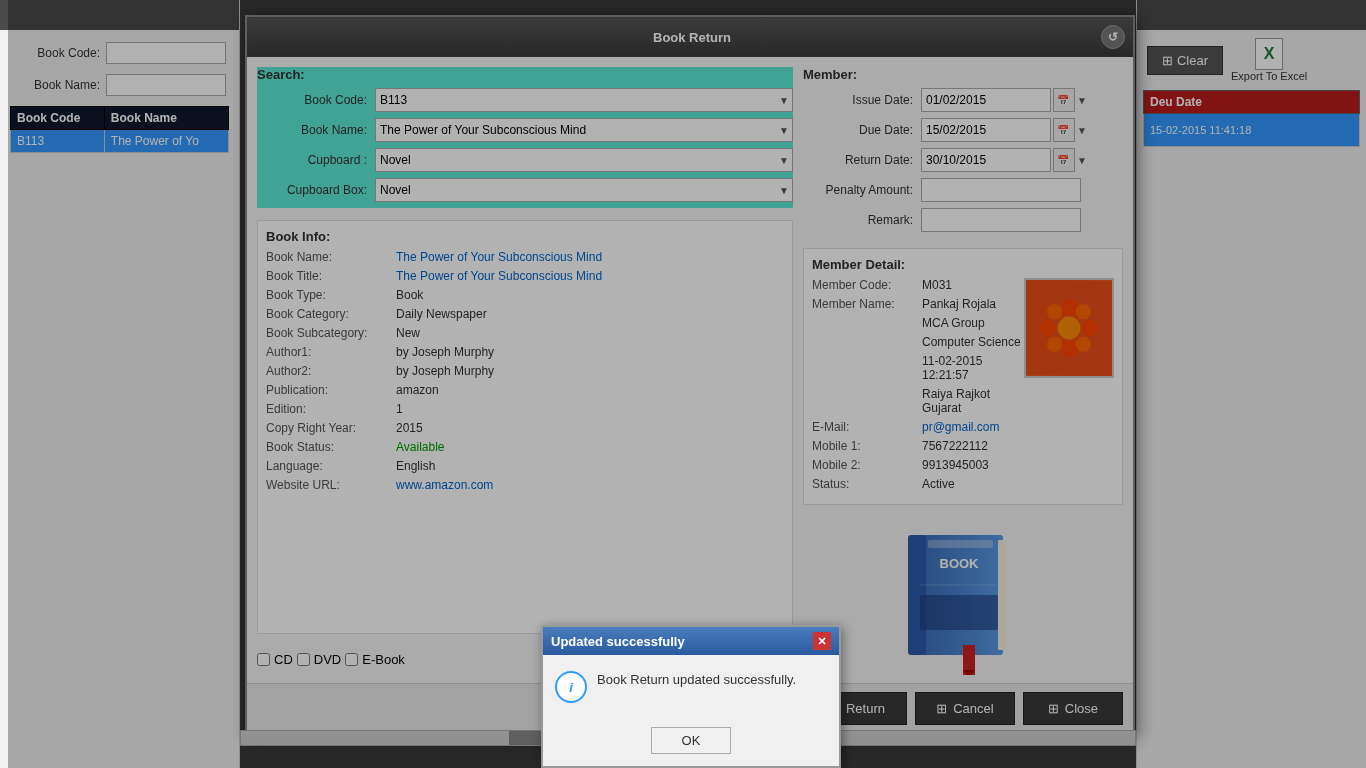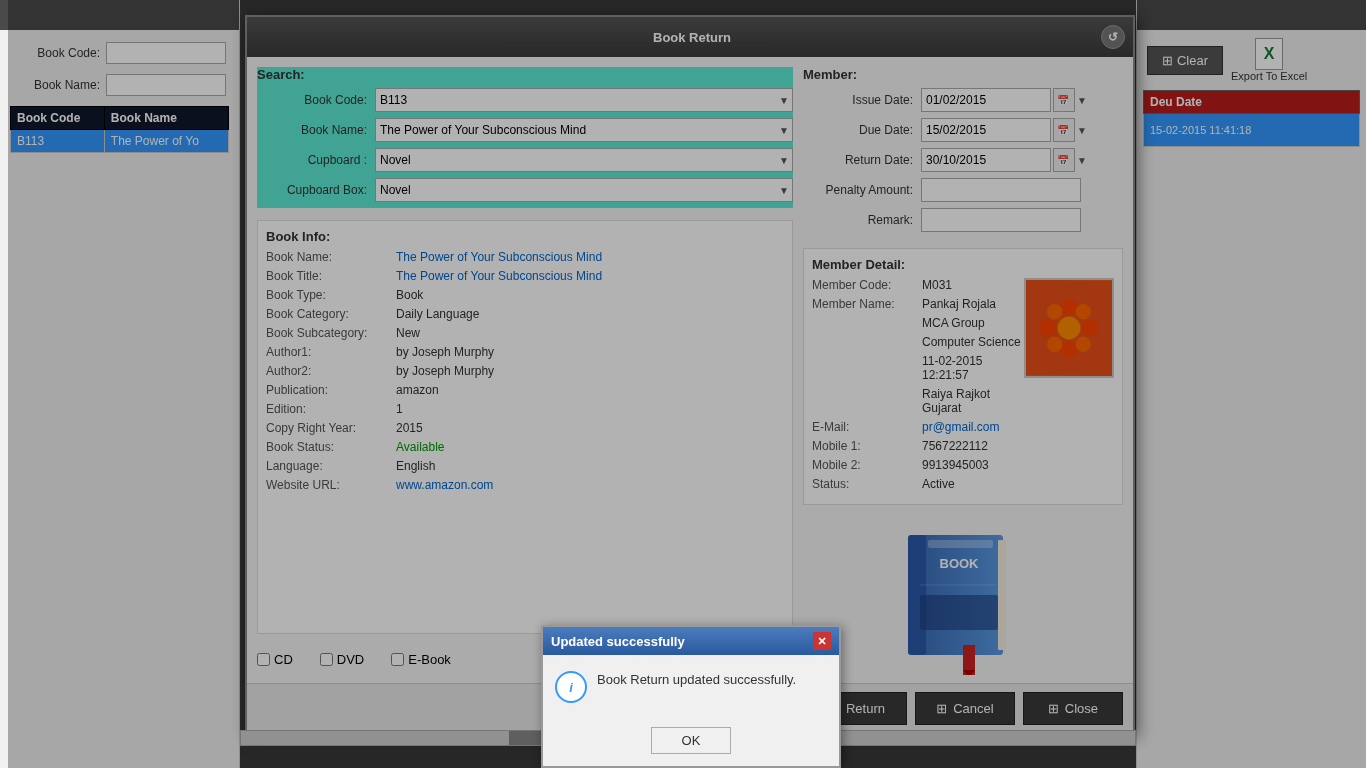--- a/index.html
+++ b/index.html
@@ -150,21 +150,21 @@
     .info-value.green { color: #009900; }
 
     
     .book-image-area {
       display: flex; justify-content: center; align-items: center;
       height: 160px;
     }
 
     
     .checkbox-row {
-      display: flex; gap: 27px; padding: 6px 0;
+      display: flex; gap: 4px; padding: 6px 0;
     }
     .checkbox-item {
       display: flex; align-items: center; gap: 4px; font-size: 12px;
     }
 
     
     .member-section { }
     .member-form-row {
       display: flex; align-items: center; margin-bottom: 6px;
     }
@@ -398,21 +398,21 @@
         <div class="info-row">
           <span class="info-label">Book Title:</span>
           <span class="info-value link">The Power of Your Subconscious Mind</span>
         </div>
         <div class="info-row">
           <span class="info-label">Book Type:</span>
           <span class="info-value">Book</span>
         </div>
         <div class="info-row">
           <span class="info-label">Book Category:</span>
-          <span class="info-value">Daily Language</span>
+          <span class="info-value">Daily Newspaper</span>
         </div>
         <div class="info-row">
           <span class="info-label">Book Subcategory:</span>
           <span class="info-value">New</span>
         </div>
         <div class="info-row">
           <span class="info-label">Author1:</span>
           <span class="info-value">by Joseph Murphy</span>
         </div>
         <div class="info-row">

